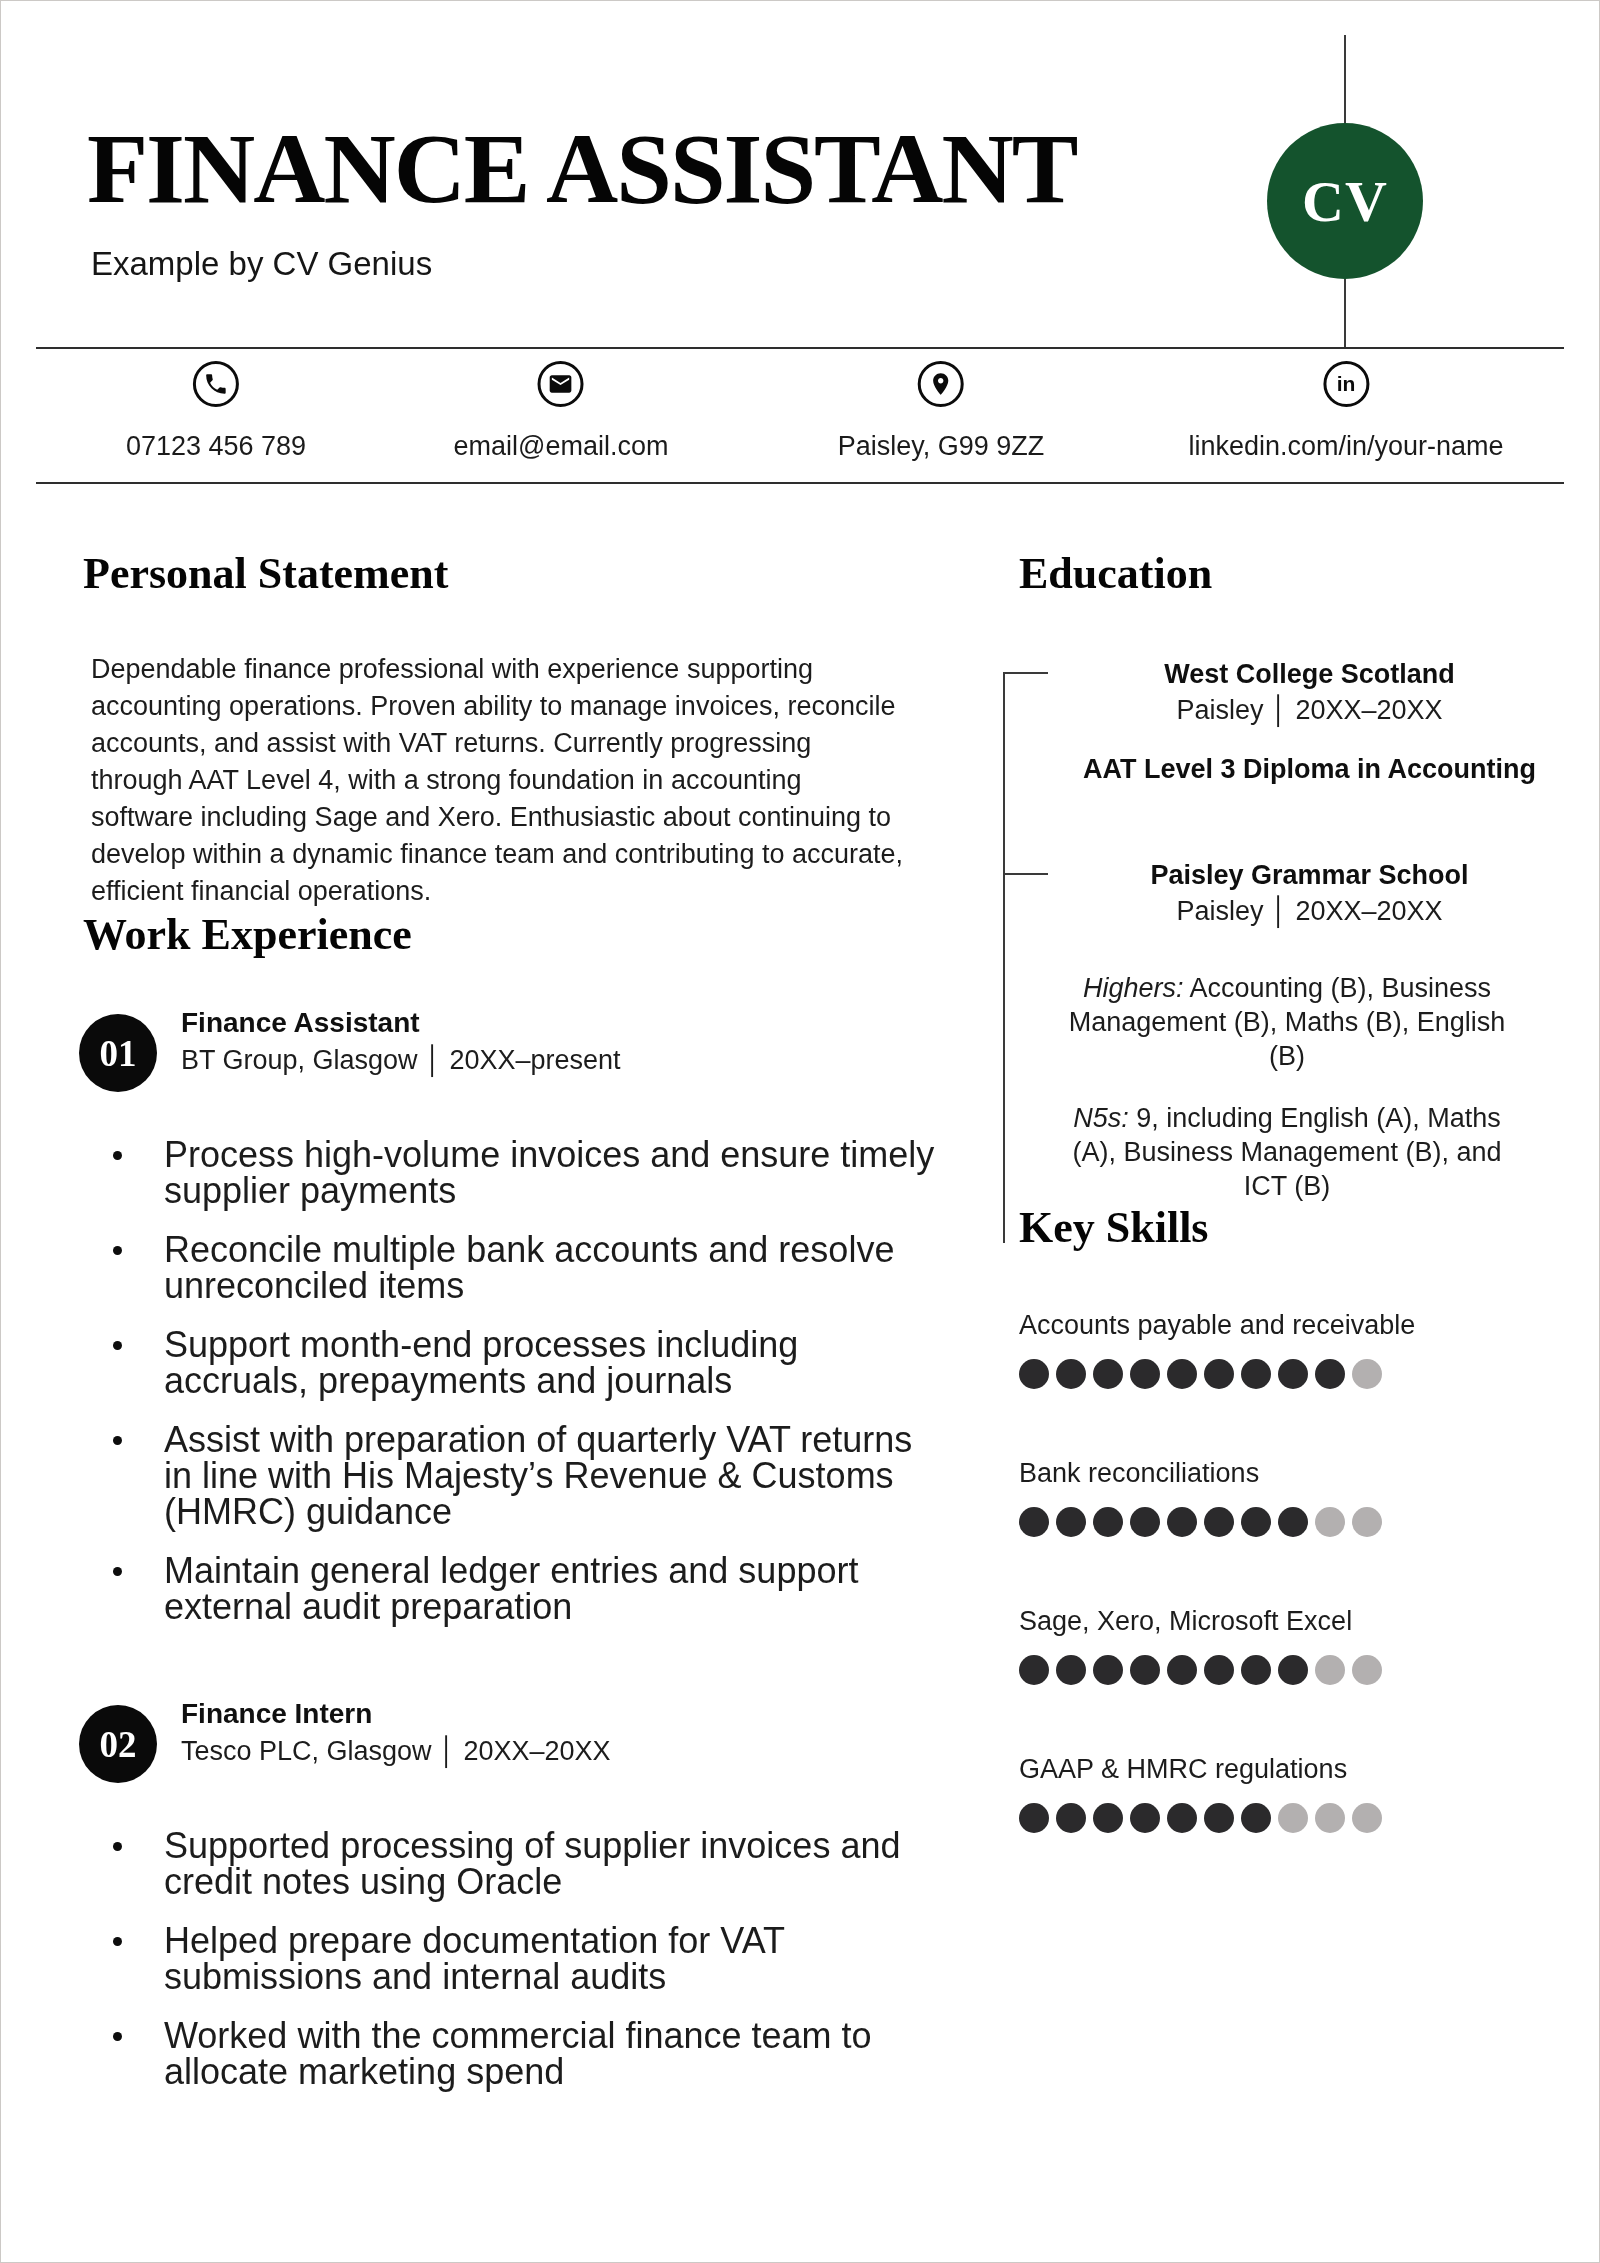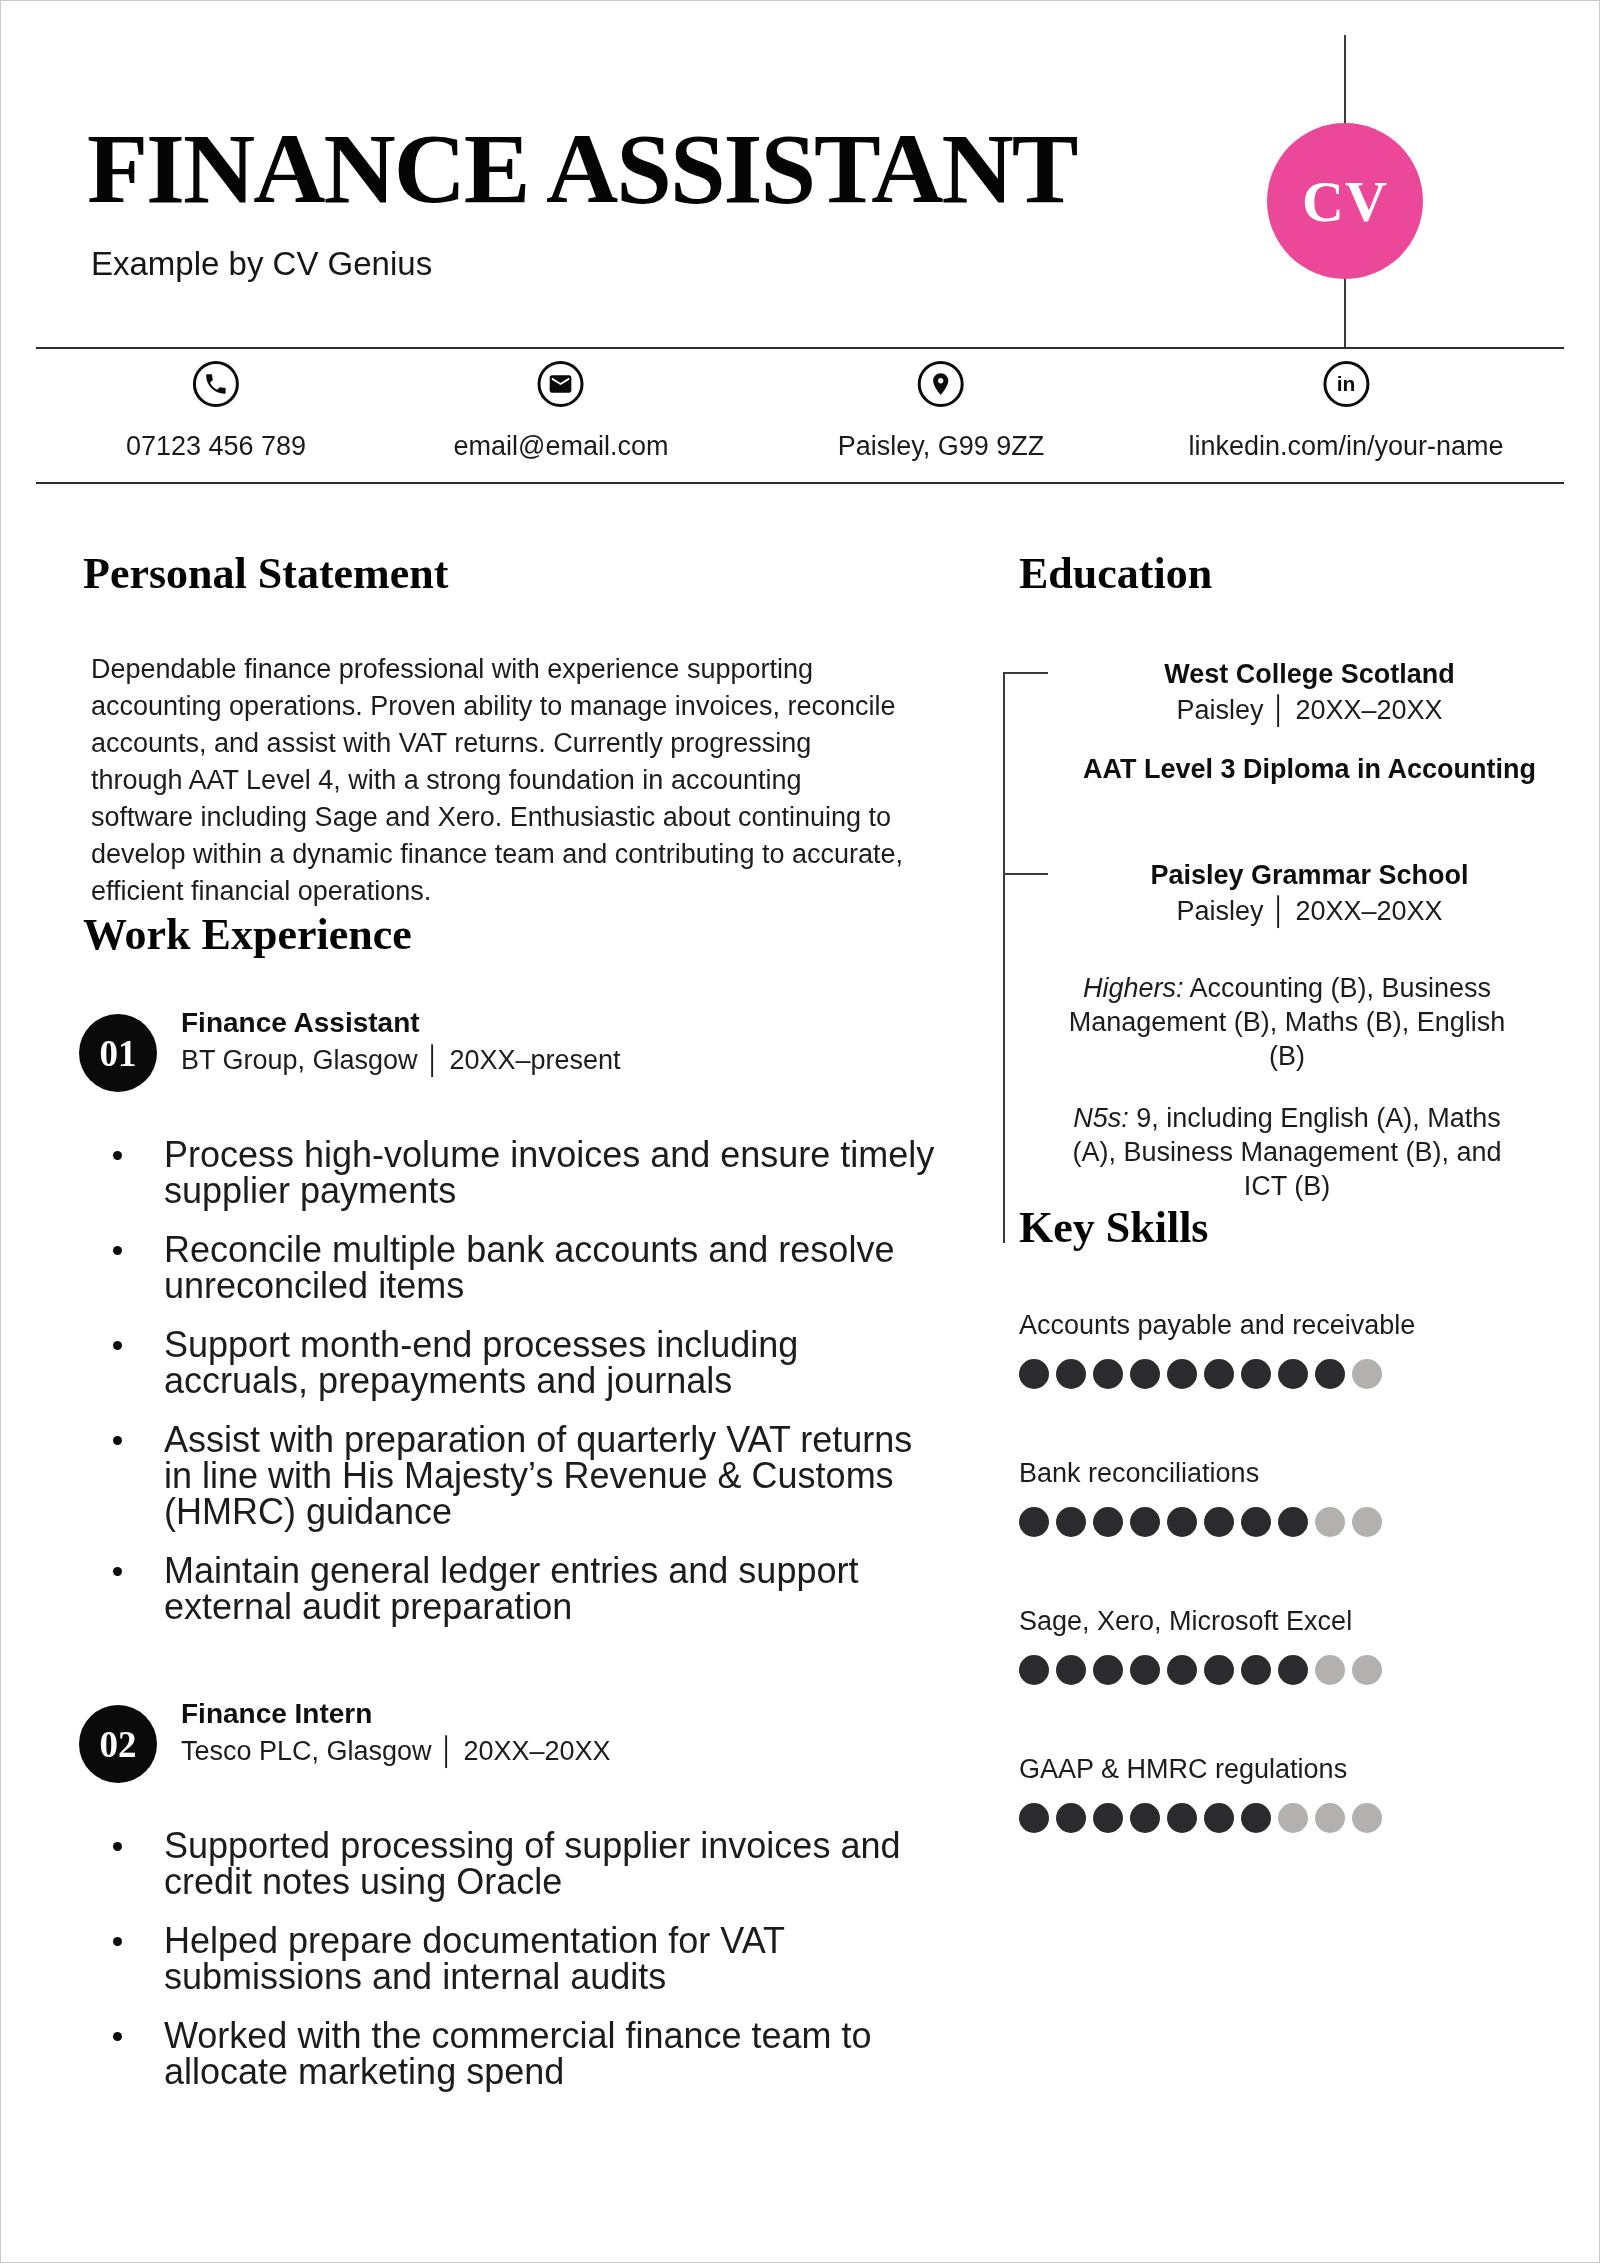--- a/index.html
+++ b/index.html
@@ -14,21 +14,21 @@
     position:absolute; left:86px; top:118px; margin:0;
     font-family:"Liberation Serif", serif; font-weight:700;
     font-size:100px; line-height:1; letter-spacing:-2px; color:#050505; white-space:nowrap;
   }
   .cv-subtitle{
     position:absolute; left:90px; top:242px; font-size:33px; line-height:1.25; color:#161616;
   }
   .head-vline{ position:absolute; left:1343px; top:34px; width:2px; height:313px; background:#3a3a3a; }
   .cv-badge{
     position:absolute; left:1266px; top:122px; width:156px; height:156px; border-radius:50%;
-    background:#ec4899; display:flex; align-items:center; justify-content:center;
+    background:#14532d; display:flex; align-items:center; justify-content:center;
     font-family:"Liberation Serif", serif; font-weight:700; font-size:58px; color:#ffffff; letter-spacing:1px;
   }
   .rule{ position:absolute; left:35px; width:1528px; height:2px; background:#2e2e2e; }
   .rule-1{ top:346px; }
   .rule-2{ top:481px; }
   
   .contact-item{ position:absolute; top:360px; transform:translateX(-50%); text-align:center; }
   .ci-1{left:215px;} .ci-2{left:560px;} .ci-3{left:940px;} .ci-4{left:1345px;}
   .contact-icon{
     width:46px; height:46px; border:3px solid #0b0b0b; border-radius:50%;

